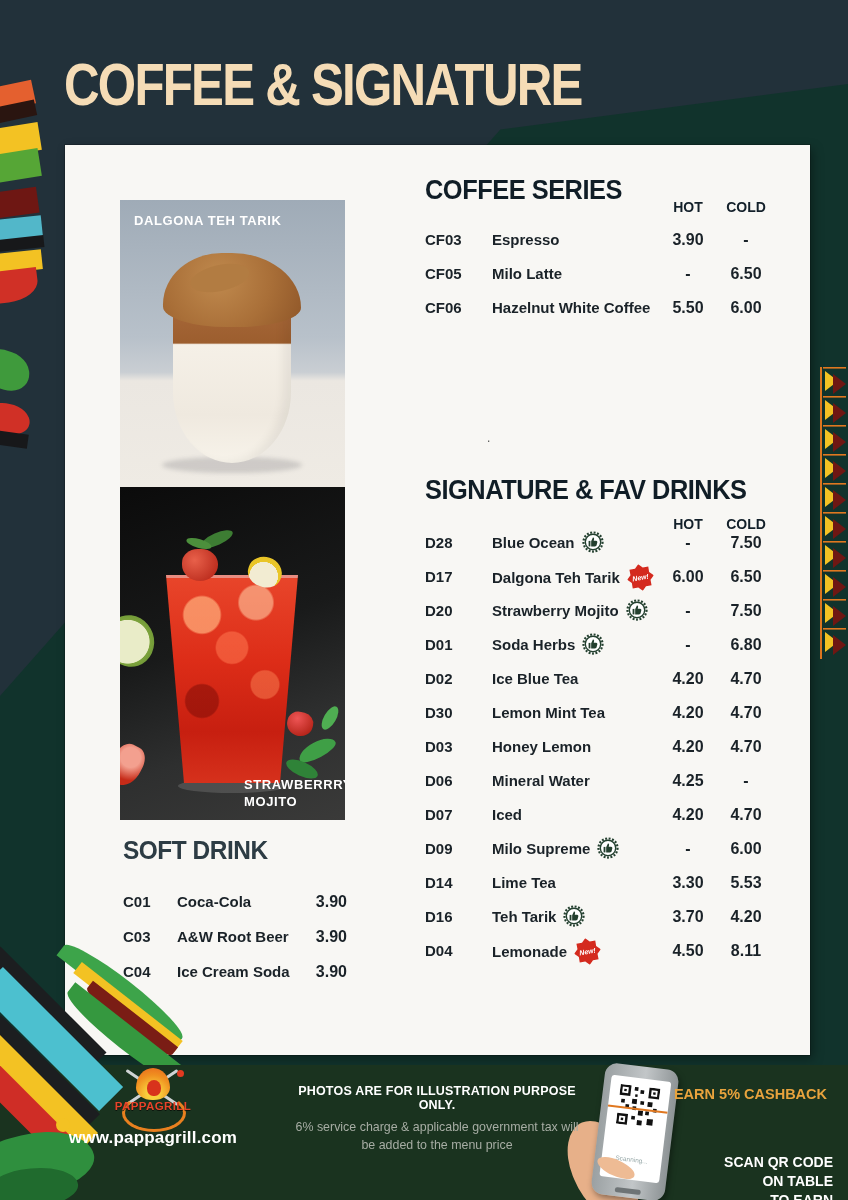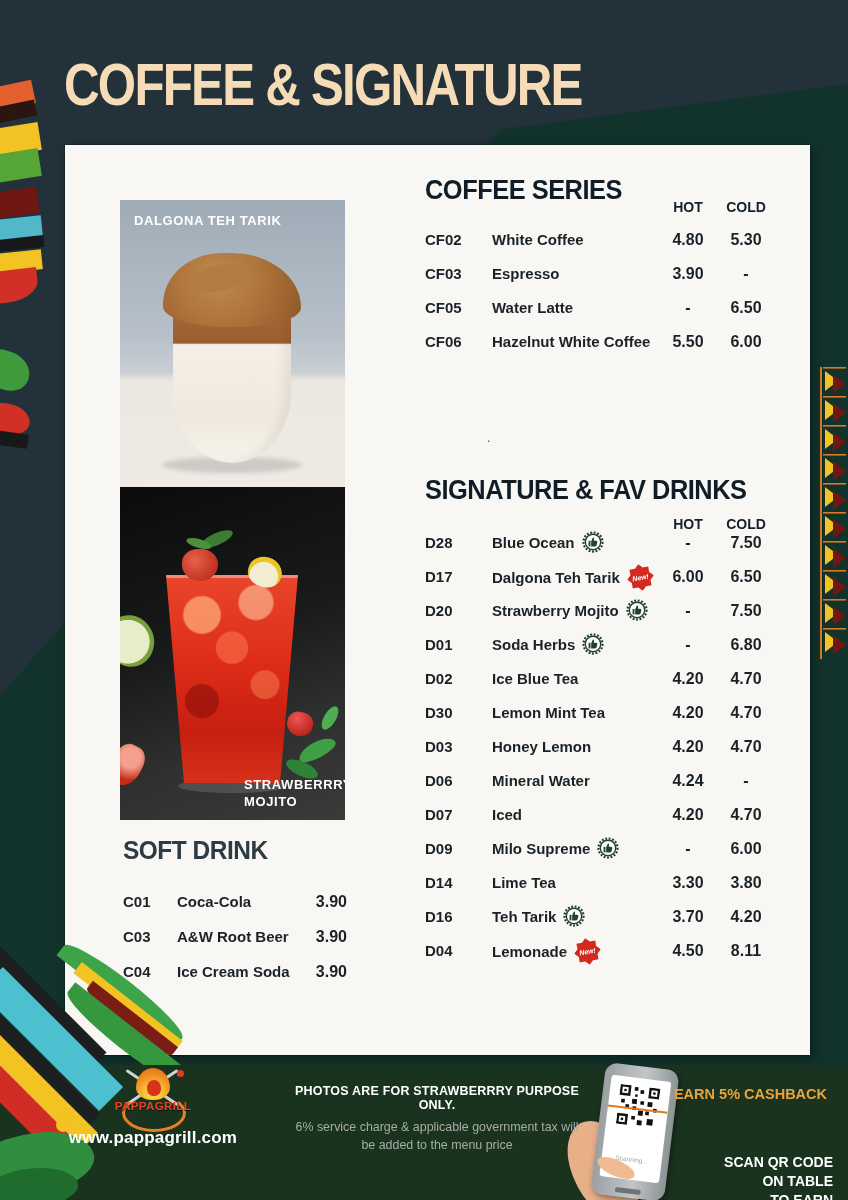--- a/index.html
+++ b/index.html
@@ -220,36 +220,29 @@
       <div class="section-title">COFFEE SERIES</div>
       <div class="colhead">
         <span></span>
           <span></span>
           <span></span>
         <span class="h">HOT</span>
         <span class="h">COLD</span>
       </div>
       <div class="rows" id="coffee-rows">
           <div class="prow">
-            <span class="code">CF02</span>
-            <span class="name">White Coffee</span>
-            <span class="sp"></span>
-            <span class="price">4.80</span>
-            <span class="price">5.30</span>
-          </div>
-          <div class="prow">
             <span class="code">CF03</span>
             <span class="name">Espresso</span>
             <span class="sp"></span>
             <span class="price">3.90</span>
             <span class="price">-</span>
           </div>
           <div class="prow">
             <span class="code">CF05</span>
-            <span class="name">Water Latte</span>
+            <span class="name">Milo Latte</span>
             <span class="sp"></span>
             <span class="price">-</span>
             <span class="price">6.50</span>
           </div>
           <div class="prow wrap2">
             <span class="code">CF06</span>
             <span class="name">Hazelnut White Coffee</span>
             <span class="sp"></span>
             <span class="price">5.50</span>
             <span class="price">6.00</span>
@@ -330,21 +323,21 @@
             <span class="code">D03</span>
             <span class="name">Honey Lemon</span>
             <span class="sp"></span>
             <span class="price">4.20</span>
             <span class="price">4.70</span>
           </div>
           <div class="prow">
             <span class="code">D06</span>
             <span class="name">Mineral Water</span>
             <span class="sp"></span>
-            <span class="price">4.24</span>
+            <span class="price">4.25</span>
             <span class="price">-</span>
           </div>
           <div class="prow">
             <span class="code">D07</span>
             <span class="name">Iced</span>
             <span class="sp"></span>
             <span class="price">4.20</span>
             <span class="price">4.70</span>
           </div>
           <div class="prow">
@@ -357,21 +350,21 @@
                 </svg></span></span>
             <span class="sp"></span>
             <span class="price">-</span>
             <span class="price">6.00</span>
           </div>
           <div class="prow">
             <span class="code">D14</span>
             <span class="name">Lime Tea</span>
             <span class="sp"></span>
             <span class="price">3.30</span>
-            <span class="price">3.80</span>
+            <span class="price">5.53</span>
           </div>
           <div class="prow">
             <span class="code">D16</span>
             <span class="name">Teh Tarik<span class="badge-rec"><svg viewBox="0 0 24 24" width="22" height="22">
                   <circle cx="12" cy="12" r="10.4" fill="#fff" stroke="#24402f" stroke-width="2.4" stroke-dasharray="2.1 1.7"></circle>
                   <circle cx="12" cy="12" r="8.4" fill="none" stroke="#24402f" stroke-width="1.5"></circle>
                   <rect x="7.2" y="10.8" width="2" height="6" fill="#24402f"></rect>
                   <path fill="#24402f" d="M10 16.8v-5.6l1.9-4c.9 0 1.5.7 1.3 1.6l-.4 1.9h2.6c.9 0 1.5.9 1.3 1.8l-.8 3c-.2.8-.9 1.3-1.7 1.3z"></path>
                 </svg></span></span>
             <span class="sp"></span>
@@ -419,21 +412,21 @@
     <div class="flame"></div>
     <div class="flame-in"></div>
     <div class="spark"></div>
     <div class="arc"></div>
     <div class="logo-text">PAPPAGRILL</div>
   </div>
 
   <div class="footer-item website">www.pappagrill.com</div>
 
   <div class="footer-item disc">
-    <div class="bold">PHOTOS ARE FOR STRAWBERRRY PURPOSE ONLY.</div>
+    <div class="bold">PHOTOS ARE FOR ILLUSTRATION PURPOSE ONLY.</div>
     <div class="gray">
       <span>6% service charge &amp; applicable government tax will</span><br>
       <span>be added to the menu price</span>
     </div>
   </div>
 
   <div class="footer-item hand"></div>
   <div class="footer-item phone">
     <div class="screen">
       <svg class="qr" width="40" height="40" viewBox="0 0 33 33">

